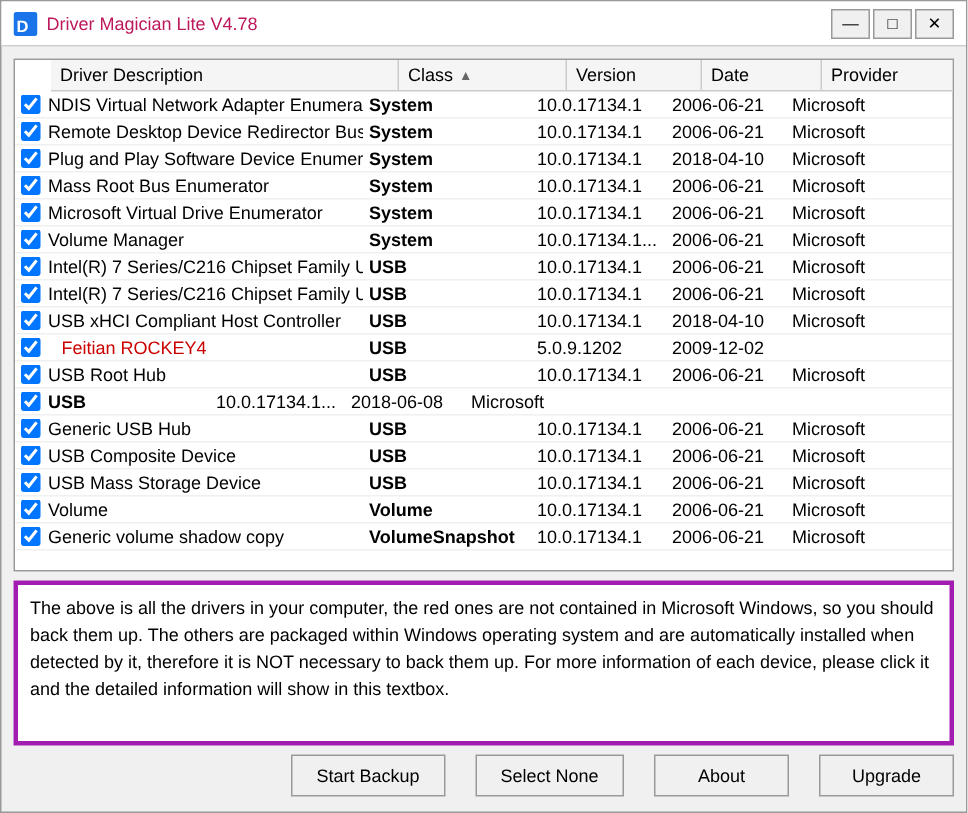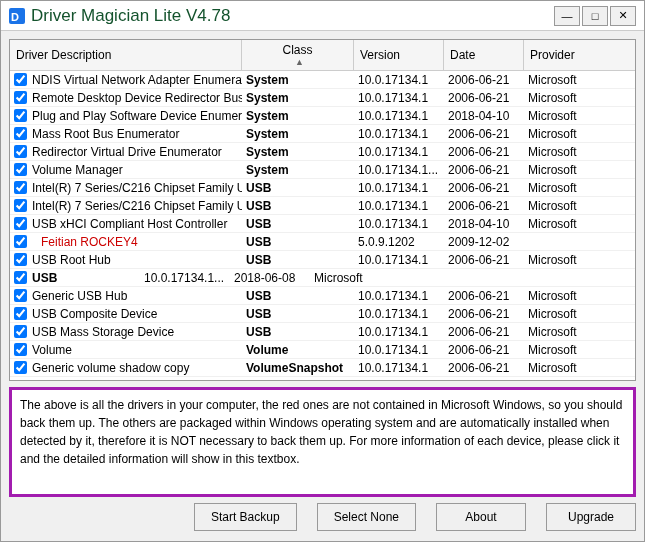--- a/index.html
+++ b/index.html
@@ -29,22 +29,22 @@
       flex-shrink: 0;
     }
     .title-bar-icon {
       width: 16px;
       height: 16px;
       margin-right: 6px;
       flex-shrink: 0;
     }
     .title-bar-text {
       flex: 1;
-      font-size: 17px;
-      color: #14532d;
+      font-size: 12px;
+      color: #be185d;
     }
     .title-bar-controls {
       display: flex;
       gap: 2px;
     }
     .title-bar-btn {
       width: 26px;
       height: 20px;
       background: #f0f0f0;
       border: 1px solid #999;
@@ -69,23 +69,24 @@
       background: #fff;
       overflow: hidden;
       display: flex;
       flex-direction: column;
     }
     .table-header {
       display: flex;
       background: #f5f5f5;
       border-bottom: 1px solid #ccc;
       flex-shrink: 0;
+      margin-left: 24px;
     }
     .col-desc { width: 232px; flex-shrink: 0; }
-    .col-class { width: 112px; flex-shrink: 0; flex-direction: column; }
+    .col-class { width: 112px; flex-shrink: 0; }
     .col-version { width: 90px; flex-shrink: 0; }
     .col-date { width: 80px; flex-shrink: 0; }
     .col-provider { flex: 1; }
     .th {
       padding: 3px 6px;
       font-weight: normal;
       font-size: 12px;
       border-right: 1px solid #ccc;
       cursor: pointer;
       user-select: none;
@@ -254,21 +255,21 @@
             <div class="cell cell-desc">Mass Root Bus Enumerator</div>
             <div class="cell cell-class">System</div>
             <div class="cell cell-version">10.0.17134.1</div>
             <div class="cell cell-date">2006-06-21</div>
             <div class="cell cell-provider">Microsoft</div>
           </div>
           <div class="table-row">
             <div class="cell cell-checkbox">
               <input type="checkbox" checked="" style="">
             </div>
-            <div class="cell cell-desc">Redirector Virtual Drive Enumerator</div>
+            <div class="cell cell-desc">Microsoft Virtual Drive Enumerator</div>
             <div class="cell cell-class">System</div>
             <div class="cell cell-version">10.0.17134.1</div>
             <div class="cell cell-date">2006-06-21</div>
             <div class="cell cell-provider">Microsoft</div>
           </div>
           <div class="table-row">
             <div class="cell cell-checkbox">
               <input type="checkbox" checked="" style="">
             </div>
             <div class="cell cell-desc">Volume Manager</div>

